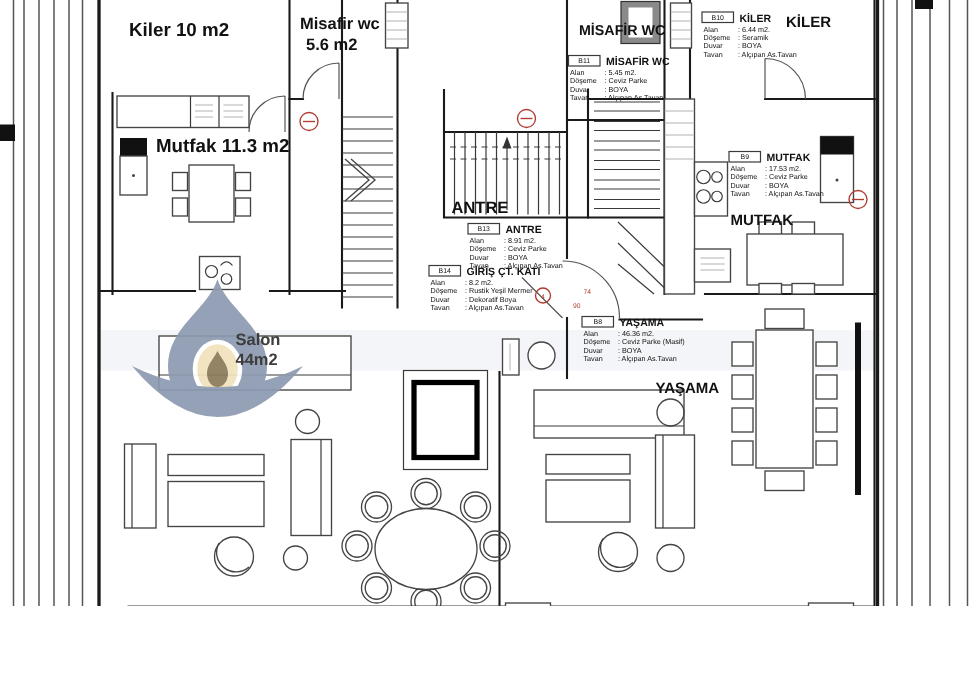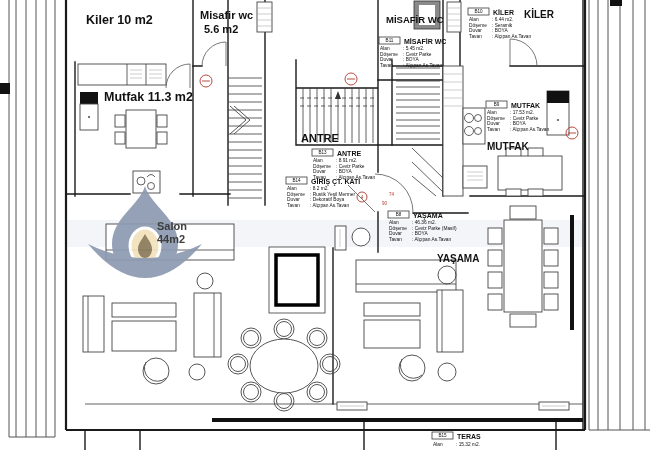--- a/index.html
+++ b/index.html
@@ -1,17 +1,17 @@
 <!DOCTYPE html>
 <html><head>
 <meta charset="utf-8">
 <title>Plan</title>
 <style>
   html,body{margin:0;padding:0;background:#fff;}
-  #stage{position:relative;width:650px;height:450px;background:#fff;overflow:hidden;
+  #stage{position:relative;width:650px;height:404px;background:#fff;overflow:hidden;
          font-family:"Liberation Sans", sans-serif;}
   svg{display:block}
   .w{stroke:#1a1a1a;stroke-width:1.4;fill:none;stroke-linecap:square;}
   .w2{stroke:#1a1a1a;stroke-width:2.2;fill:none;}
   .t{stroke:#3a3a3a;stroke-width:.8;fill:none;}
   .tiny{stroke:#999;stroke-width:.5;fill:none;}
   .f{stroke:#444;stroke-width:.9;fill:#fff;}
   .fn{stroke:#444;stroke-width:.9;fill:none;}
   .d{stroke:#555;stroke-width:.8;fill:none;}
   .dash{stroke:#3a3a3a;stroke-width:.8;fill:none;stroke-dasharray:4 3;}

